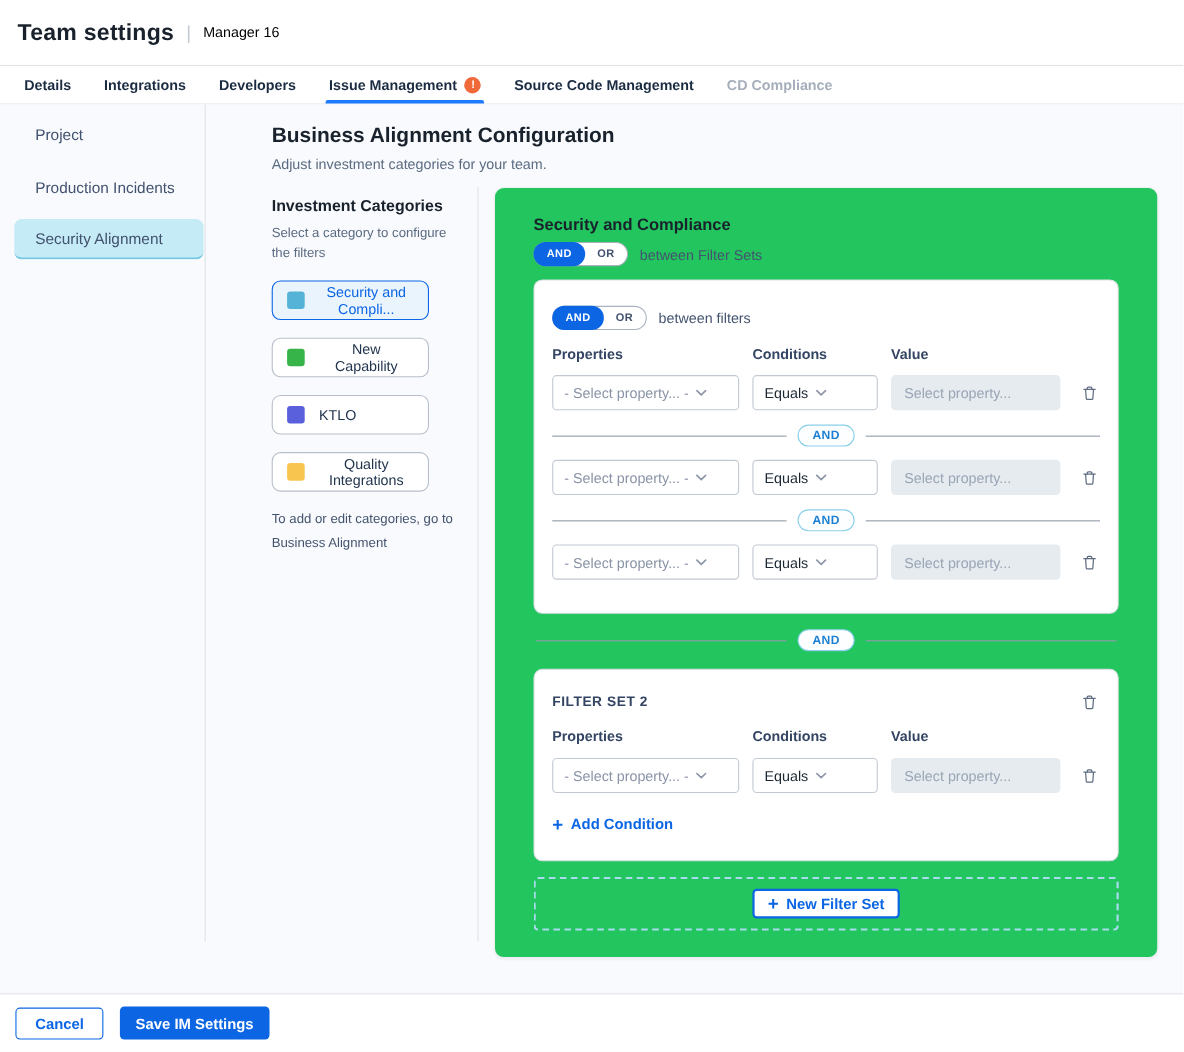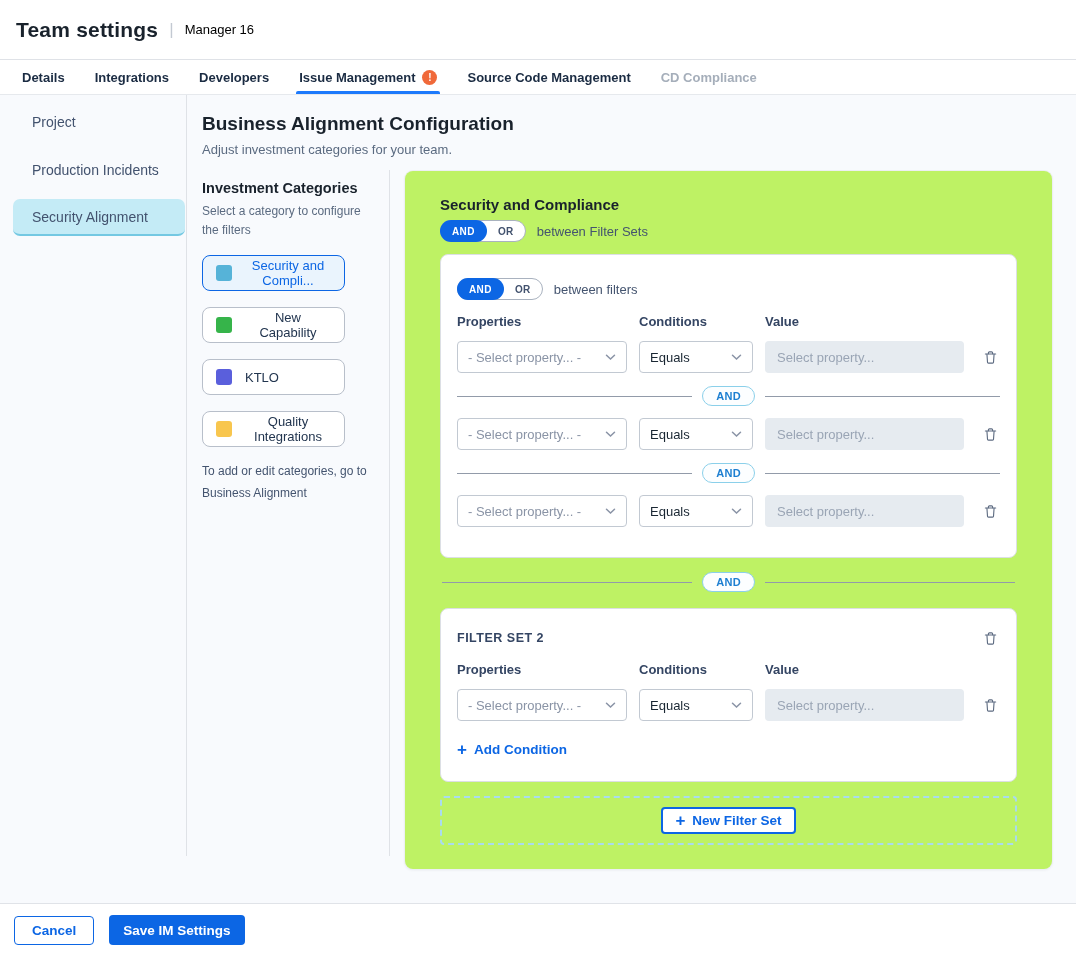--- a/index.html
+++ b/index.html
@@ -14,21 +14,21 @@
   .header-context { font-size:13px; color:#000000; }
 
   
   .tabbar { height:35px; flex:none; border-bottom:1px solid #e6e9ed; display:flex; align-items:stretch; padding:0 22px; gap:30px; background:#fff; }
   .tab { display:flex; align-items:center; gap:7px; font-size:13px; font-weight:bold; color:#1a2b42; position:relative; cursor:pointer; white-space:nowrap; }
   .tab.active::after { content:""; position:absolute; left:-3px; right:-3px; bottom:0; height:3px; background:#1d7afc; border-radius:2px 2px 0 0; }
   .tab.disabled { color:#a5aeba; cursor:default; }
   .tab-badge { width:15px; height:15px; border-radius:50%; color:#fff; font-size:10px; font-weight:bold; display:flex; align-items:center; justify-content:center; }
 
   
-  .body { flex:1; background:#f8fafd; display:flex; overflow:hidden; align-items:flex-start; }
+  .body { flex:1; background:#f8fafd; display:flex; overflow:hidden; align-items:flex-start;gap:45px; }
   .sidebar { width:187px; flex:none; height:761px; border-right:1px solid #dfe2e7; padding-top:8px; }
   .side-item { height:37px; display:flex; align-items:center; padding-left:32px; margin-bottom:11px; font-size:14px; color:#42526e; cursor:pointer; }
   .side-item.selected { margin-left:13px; margin-right:1px; padding-left:19px; border-radius:7px; border-bottom:2px solid #74c8e2; }
 
   .content { flex:1; display:flex; flex-direction:column; height:100%; }
   .content-head { padding:18px 0 0 15px; }
   .page-title { font-size:19px; font-weight:bold; color:#19222c; }
   .page-subtitle { font-size:13px; color:#5b6b81; margin-top:7px; }
   .content-row { display:flex; margin-top:13px; height:686px; }
 
@@ -36,34 +36,34 @@
   .cat-col { width:203px; flex:none; border-right:1px solid #dfe2e7; padding:10px 12px 0 15px; height:686px; }
   .cat-heading { font-size:14.5px; font-weight:bold; color:#19222c; }
   .cat-desc { font-size:12px; color:#5b6b81; margin-top:6px; line-height:1.55; width:165px; }
   .cat-btn { width:143px; height:36px; display:flex; align-items:center; gap:13px; padding:0 13px; border:1px solid #b8bfca; border-radius:8px; background:#fff; margin-top:16px; font-size:13px; color:#22354f; cursor:pointer; }
   .cat-btn.selected { border:1px solid #0c66e4; background:#eaf4fd; color:#0c66e4; }
   .cat-square { width:16px; height:16px; border-radius:3px; flex:none; }
   .cat-footnote { font-size:12px; color:#44546f; margin-top:14px; line-height:1.8; width:178px; }
 
   
   .panel-area { flex:1; padding:1px 24px 0 15px; }
-  .panel { background:#bef264; border-radius:8px; box-shadow:0 0 0 1px #edeff2, 0 1px 3px rgba(9,30,66,.08); padding:25px 35px 24px; }
+  .panel { background:#22c55e; border-radius:8px; box-shadow:0 0 0 1px #edeff2, 0 1px 3px rgba(9,30,66,.08); padding:25px 35px 24px; }
   .panel-heading { font-size:15px; font-weight:bold; color:#19222c; }
   .toggle-row { display:flex; align-items:center; gap:11px; margin-top:7px; }
   .toggle { display:inline-flex; align-items:center; border:1px solid #a9b2bf; border-radius:11.5px; height:22px; background:#fff; cursor:pointer; }
   .toggle-and { color:#fff; border-radius:11px; padding:0 12px; height:22px; margin:-1px 0 -1px -1px; display:flex; align-items:center; font-size:10px; font-weight:bold; letter-spacing:.4px; }
   .toggle-or { padding:0 11px; font-size:10px; font-weight:bold; color:#42526e; letter-spacing:.4px; }
   .toggle-suffix { font-size:13px; color:#44546f; }
 
   .fcard { border:1px solid #dcdfe4; border-radius:8px; margin-top:12px; padding:23px 16px 30px; background:#fff; }
   .fgrid { display:grid; grid-template-columns:170px 114px 1fr 24px; column-gap:12px; align-items:center; }
   .col-headers { margin-top:14px; }
   .col-headers span { font-size:13px; font-weight:bold; color:#344563; }
   .field-row { margin-top:12px; }
-  .select { height:32px; border:1px solid #c2c9d2; border-radius:4px; display:flex; align-items:center; justify-content:space-between; padding:0 10px; font-size:13px; background:#fff; cursor:pointer; gap:6px; }
+  .select { height:32px; border:1px solid #c2c9d2; border-radius:4px; display:flex; align-items:center; padding:0 10px; font-size:13px; background:#fff; cursor:pointer; gap:6px; }
   .select .ph { color:#8a94a6; white-space:nowrap; overflow:hidden; }
   .select .val { color:#1a2733; }
   .value-input { height:32px; background:#e6ebf0; border-radius:4px; display:flex; align-items:center; padding:0 12px; font-size:13px; color:#9aa5b5; }
   .trash-btn { justify-self:end; background:none; border:none; cursor:pointer; padding:2px; line-height:0; }
 
   .connector { display:flex; align-items:center; margin-top:13px; }
   .connector .line { flex:1; height:1px; background:#929ba9; }
   .connector-pill { border:1px solid #8bd0ea; color:#1d7fd1; background:#fcfeff; font-size:11px; font-weight:bold; border-radius:12px; padding:3px 13px; margin:0 10px; letter-spacing:.3px; }
   .sets-connector { margin:14px 2px 16px; }
 

